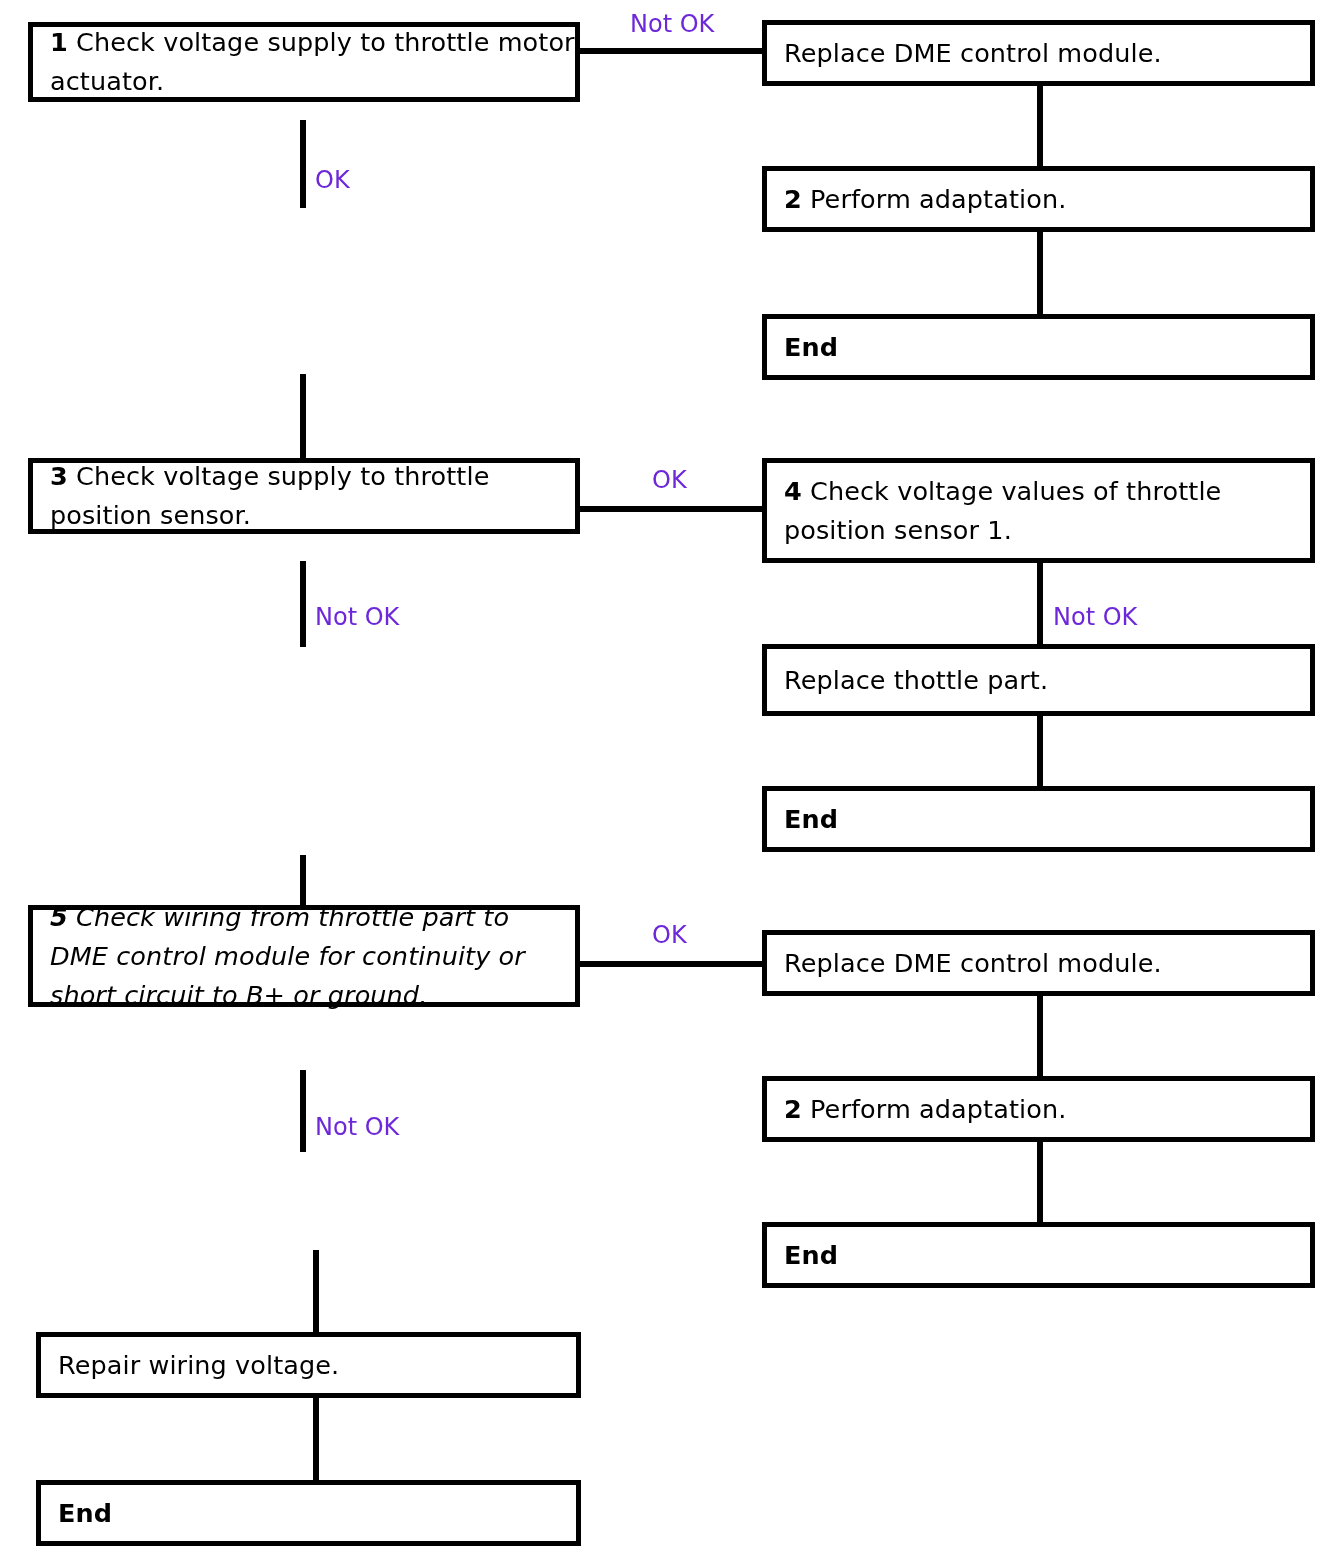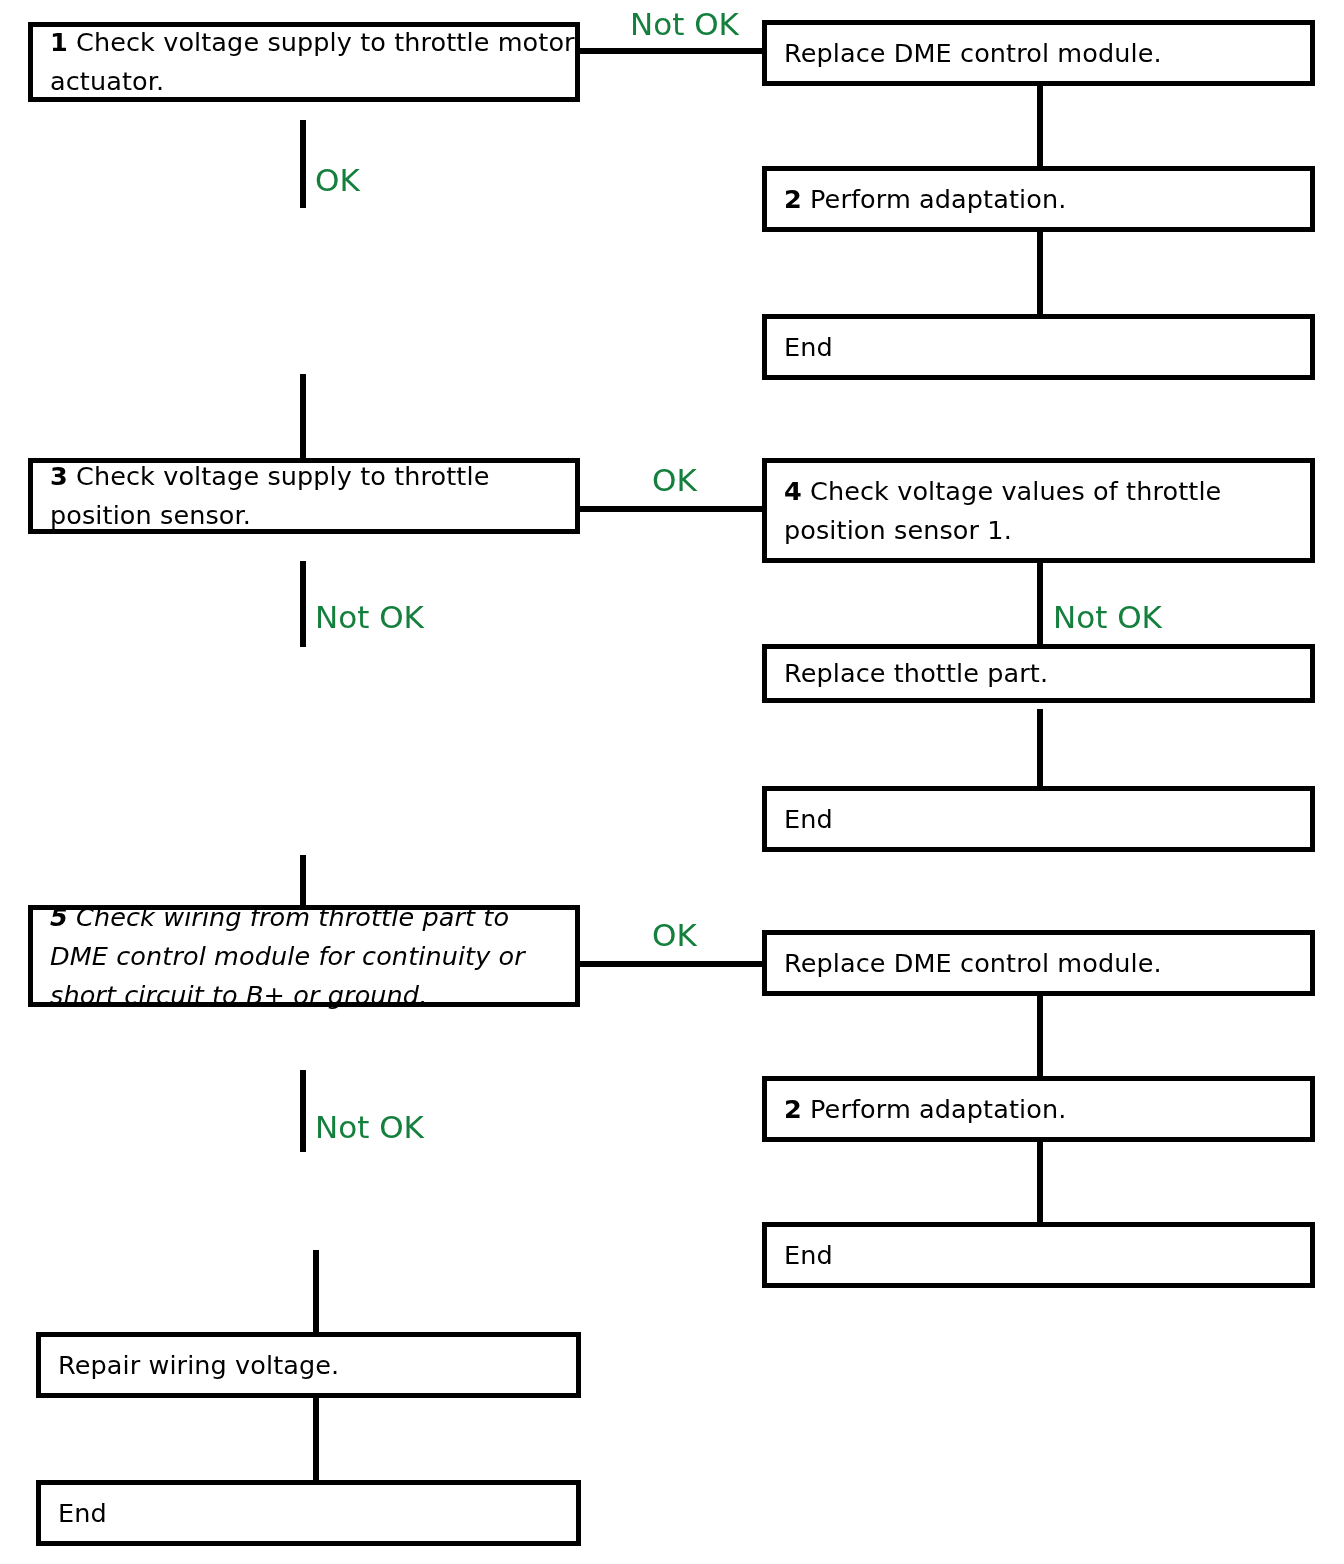--- a/index.html
+++ b/index.html
@@ -28,39 +28,39 @@
   .node .txt {
     font-size: 25.5px;
     line-height: 39px;
     color: #000000;
     letter-spacing: 0.1px;
   }
   .node .num {
     font-weight: bold;
   }
   .node.strong .txt {
-    font-weight: normal;
+    font-weight: bold;
   }
   .vline {
     position: absolute;
     width: 6px;
     background: #000000;
     z-index: 1;
   }
   .hline {
     position: absolute;
     height: 6px;
     background: #000000;
     z-index: 1;
   }
   .edge-label {
     position: absolute;
-    font-size: 31px;
+    font-size: 24px;
     line-height: 28px;
-    color: #15803d;
+    color: #6d28d9;
     white-space: nowrap;
     z-index: 4;
   }
 </style>
 </head>
 <body>
 
 <div id="canvas">
 
   <div class="hline" style="left:578px; top:48px; width:186px;"></div>
@@ -132,21 +132,21 @@
   </div>
 
   <div class="node strong" style="left:762px; top:314px; width:553px; height:66px;">
     <div class="txt"><span class="num"></span><span>End</span></div>
   </div>
 
   <div class="node" style="left:762px; top:458px; width:553px; height:105px;">
     <div class="txt"><span class="num">4</span><span> Check voltage values of throttle position sensor 1.</span></div>
   </div>
 
-  <div class="node" style="left:762px; top:644px; width:553px; height:59px;">
+  <div class="node" style="left:762px; top:644px; width:553px; height:72px;">
     <div class="txt"><span class="num"></span><span>Replace thottle part.</span></div>
   </div>
 
   <div class="node strong" style="left:762px; top:786px; width:553px; height:66px;">
     <div class="txt"><span class="num"></span><span>End</span></div>
   </div>
 
   <div class="node" style="left:762px; top:930px; width:553px; height:66px;">
     <div class="txt"><span class="num"></span><span>Replace DME control module.</span></div>
   </div>

